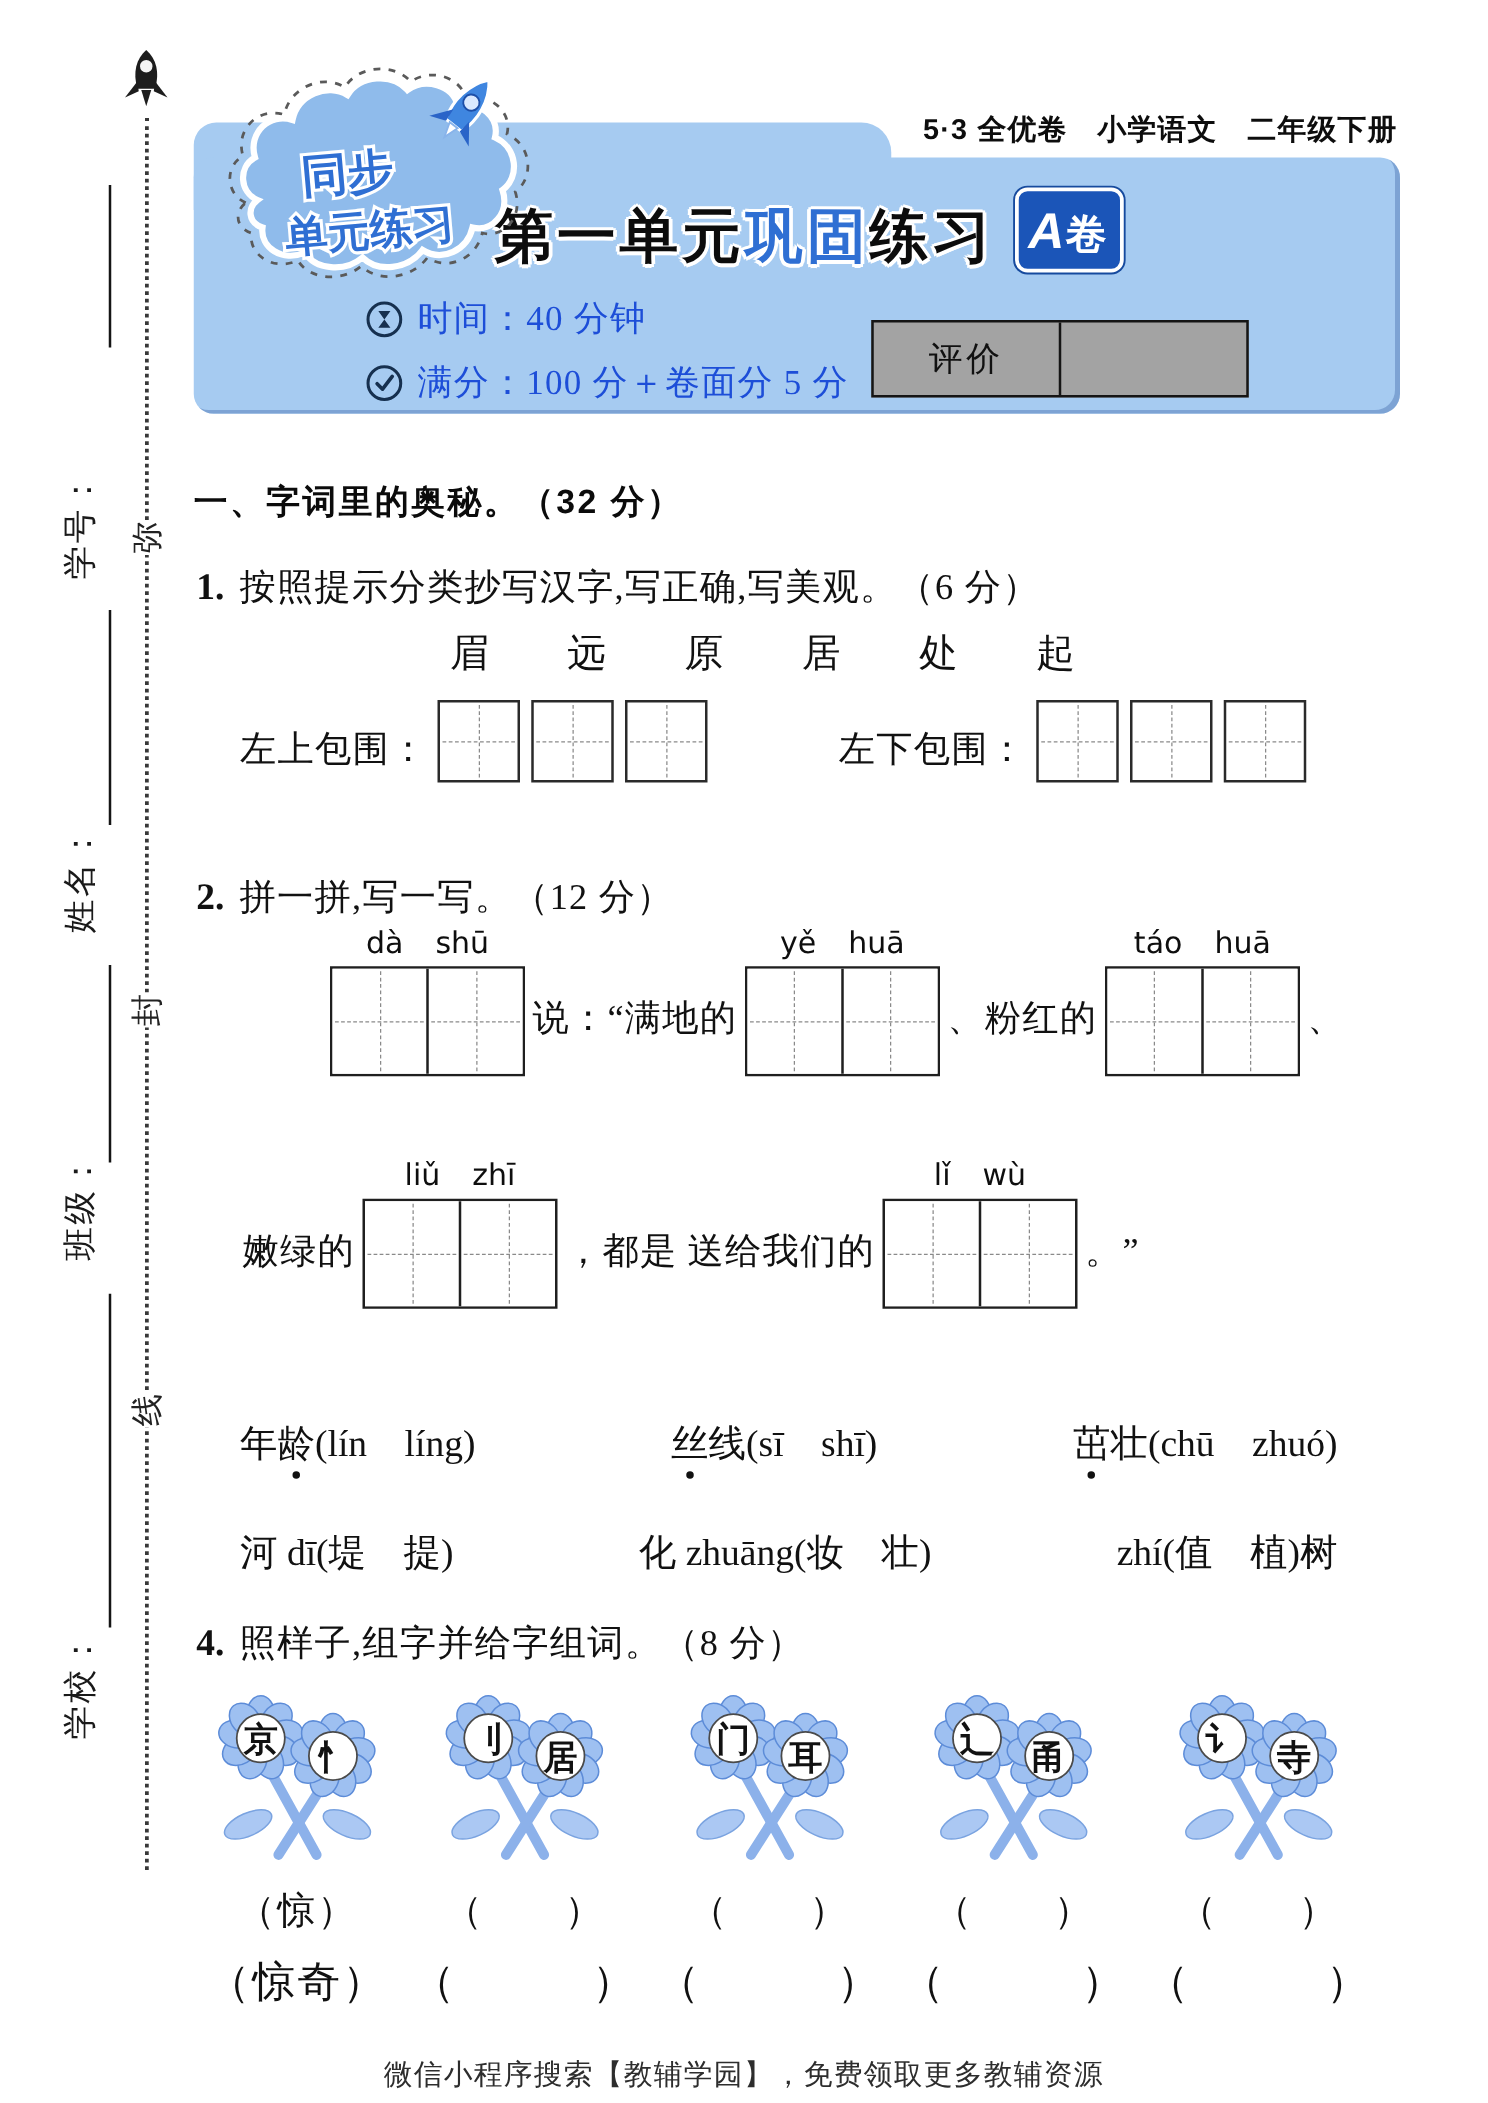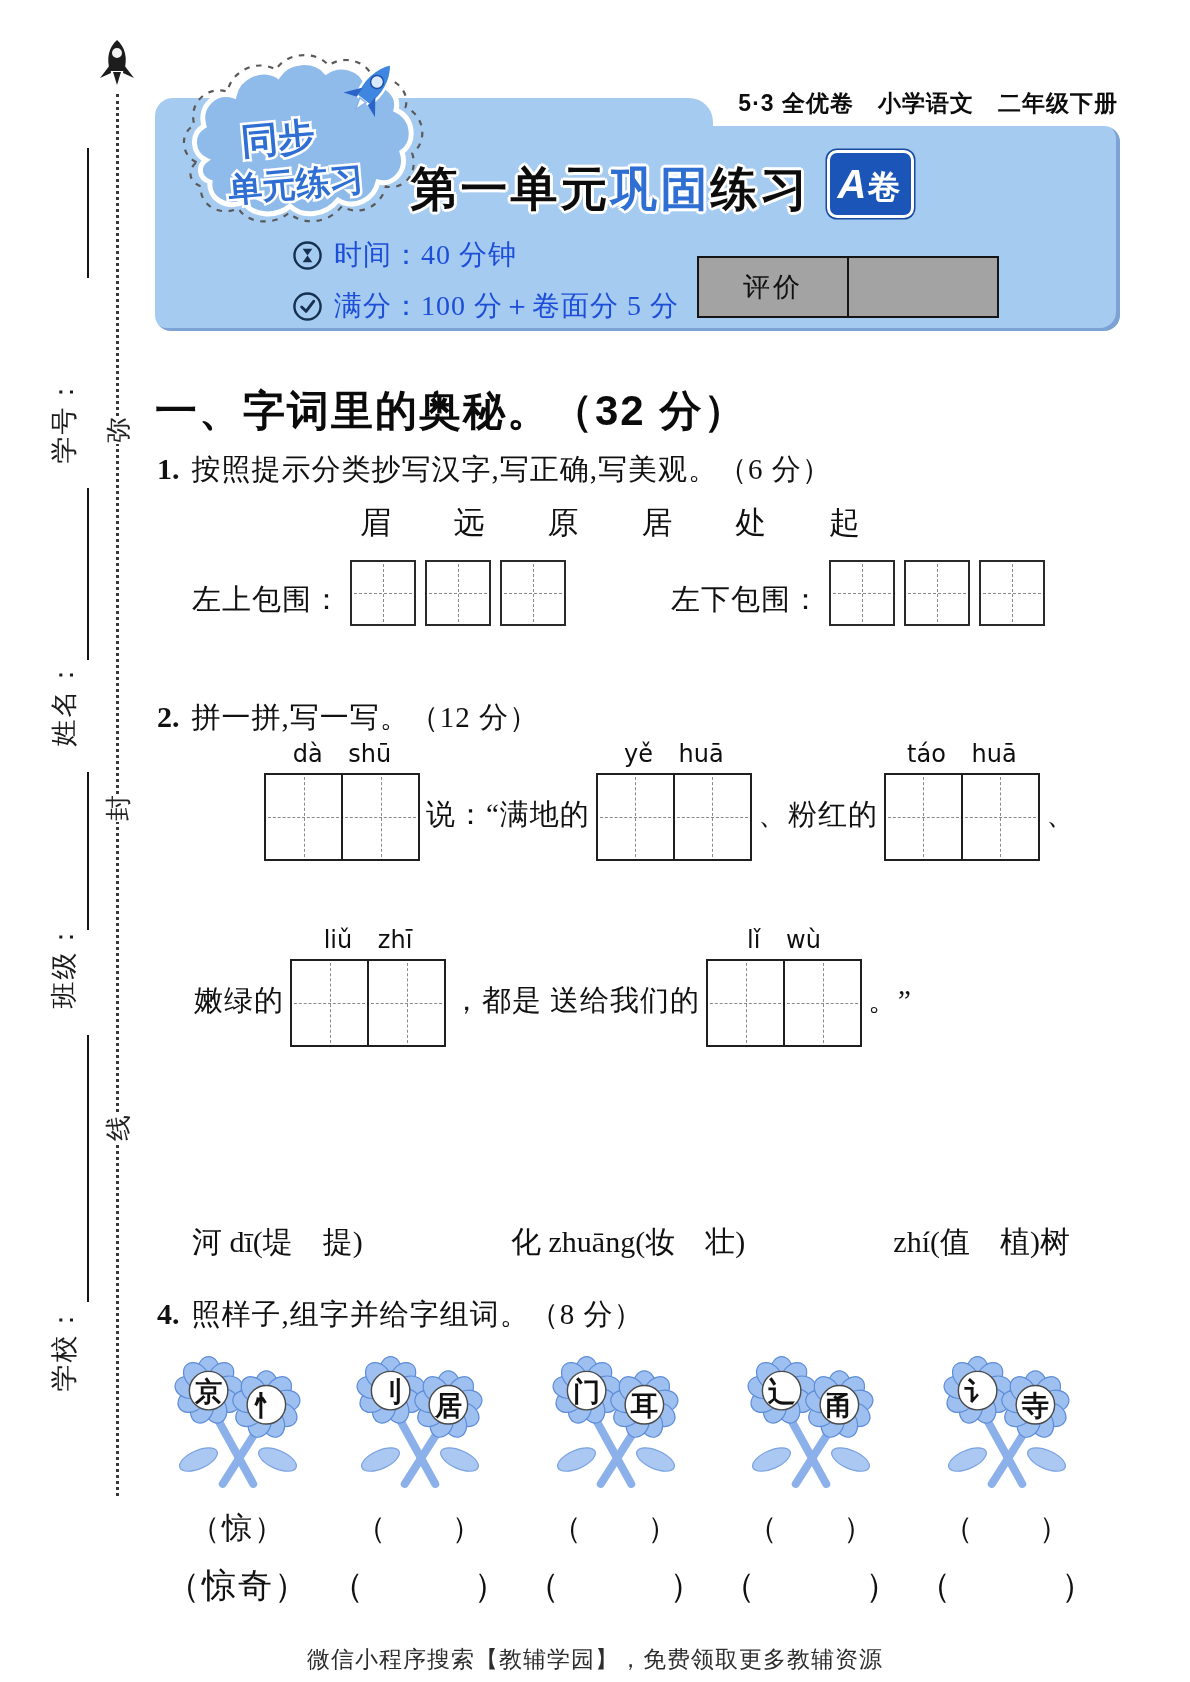--- a/index.html
+++ b/index.html
@@ -21,42 +21,42 @@
                font-family:"Liberation Sans","DejaVu Sans",sans-serif;
                font-weight:bold;font-size:23px;color:#0d0d0d;letter-spacing:1px;z-index:4;}
   .panel-tab{position:absolute;left:155px;top:98px;width:558px;height:70px;
              background:#a6cbf1;border-radius:18px 24px 0 0;z-index:1;}
   .panel-main{position:absolute;left:155px;top:126px;width:965px;height:205px;
               background:#a6cbf1;border-radius:16px;z-index:1;
               box-shadow:inset -4px -3px 0 rgba(76,116,178,.45);}
   .cloud-badge{position:absolute;left:168px;top:42px;z-index:3;}
   .title-row{position:absolute;left:155px;top:150px;width:985px;text-align:center;z-index:2;
              font-family:"Liberation Sans","DejaVu Sans",sans-serif;font-weight:800;
-             font-size:47px;letter-spacing:3px;white-space:nowrap;margin-left:15px;}
+             font-size:47px;letter-spacing:3px;white-space:nowrap;}
   .title-row .t{color:#0c0c0c;
      text-shadow:-2px -2px 0 #fff,2px -2px 0 #fff,-2px 2px 0 #fff,2px 2px 0 #fff,
                  0 -3px 0 #fff,0 3px 0 #fff,-3px 0 0 #fff,3px 0 0 #fff;}
   .title-row .t-blue{color:#2f6fd3;}
   .paper-badge{display:inline-block;background:#1b55b8;border:3px solid #fff;border-radius:10px;
                box-shadow:0 0 0 1.5px #164a9e;padding:1px 10px 5px 8px;margin-left:16px;
                vertical-align:7px;letter-spacing:1px;}
   .paper-badge .ba{color:#fff;font-style:italic;font-size:40px;}
   .paper-badge .bj{color:#fff;font-size:33px;}
   .meta-row{position:absolute;display:flex;align-items:center;gap:11px;z-index:2;
             font-size:28px;color:#1d4ed8;letter-spacing:1px;white-space:nowrap;}
   .eval-box{position:absolute;left:697px;top:256px;width:298px;height:58px;background:#a3a3a3;
             border:2.5px solid #151515;display:flex;z-index:2;}
   .eval-left{width:148px;border-right:2px solid #151515;display:flex;align-items:center;
              justify-content:center;font-size:27px;letter-spacing:3px;}
   .eval-right{flex:1;}
 
   
   .sec-heading{position:absolute;left:155px;top:383px;
                font-family:"Liberation Sans","DejaVu Sans",sans-serif;font-weight:800;
-               font-size:42px;letter-spacing:2px;color:#0b0b0b;}
+               font-size:27px;letter-spacing:2px;color:#0b0b0b;}
   .q-line{position:absolute;left:157px;white-space:nowrap;}
   .q-num{font-weight:bold;font-size:30px;}
   .q-text{font-size:29px;margin-left:12px;letter-spacing:1px;}
 
   
   .tzg{width:62px;height:62px;border:2.5px solid #2a2a2a;background:#fff;position:relative;margin-right:9px;}
   .tzg::before{content:"";position:absolute;left:50%;top:2px;bottom:2px;border-left:1.5px dashed #8a8a8a;}
   .tzg::after{content:"";position:absolute;top:50%;left:2px;right:2px;border-top:1.5px dashed #8a8a8a;}
   .q1-row{position:absolute;left:192px;top:560px;display:flex;align-items:flex-end;}
   .q1-label{font-size:29px;letter-spacing:1px;margin:0 8px 6px 0;white-space:nowrap;}
@@ -246,20 +246,25 @@
     <div class="py-unit">
       <div class="pinyin">lǐ wù</div>
       <div class="tzg-pair">
           <div class="tzg-cell"></div>
           <div class="tzg-cell"></div>
         </div>
     </div>
     <span class="row-text">。”</span>
   </div>
 
+  <div class="q3-row" style="top:1135px;">
+    <span><span>年</span><span class="dotted">龄</span><span>(lín　líng)</span></span>
+    <span><span></span><span class="dotted">丝</span><span>线(sī　shī)</span></span>
+    <span><span></span><span class="dotted">茁</span><span>壮(chū　zhuó)</span></span>
+  </div>
   <div class="q3-row" style="top:1222px;">
     <span>河 dī(堤　提)</span>
     <span>化 zhuāng(妆　壮)</span>
     <span>zhí(值　植)树</span>
   </div>
 
   <div class="q-line" style="top:1295px;">
     <span class="q-num">4.</span><span class="q-text">照样子,组字并给字组词。（8 分）</span>
   </div>
   <div class="flower-row">

